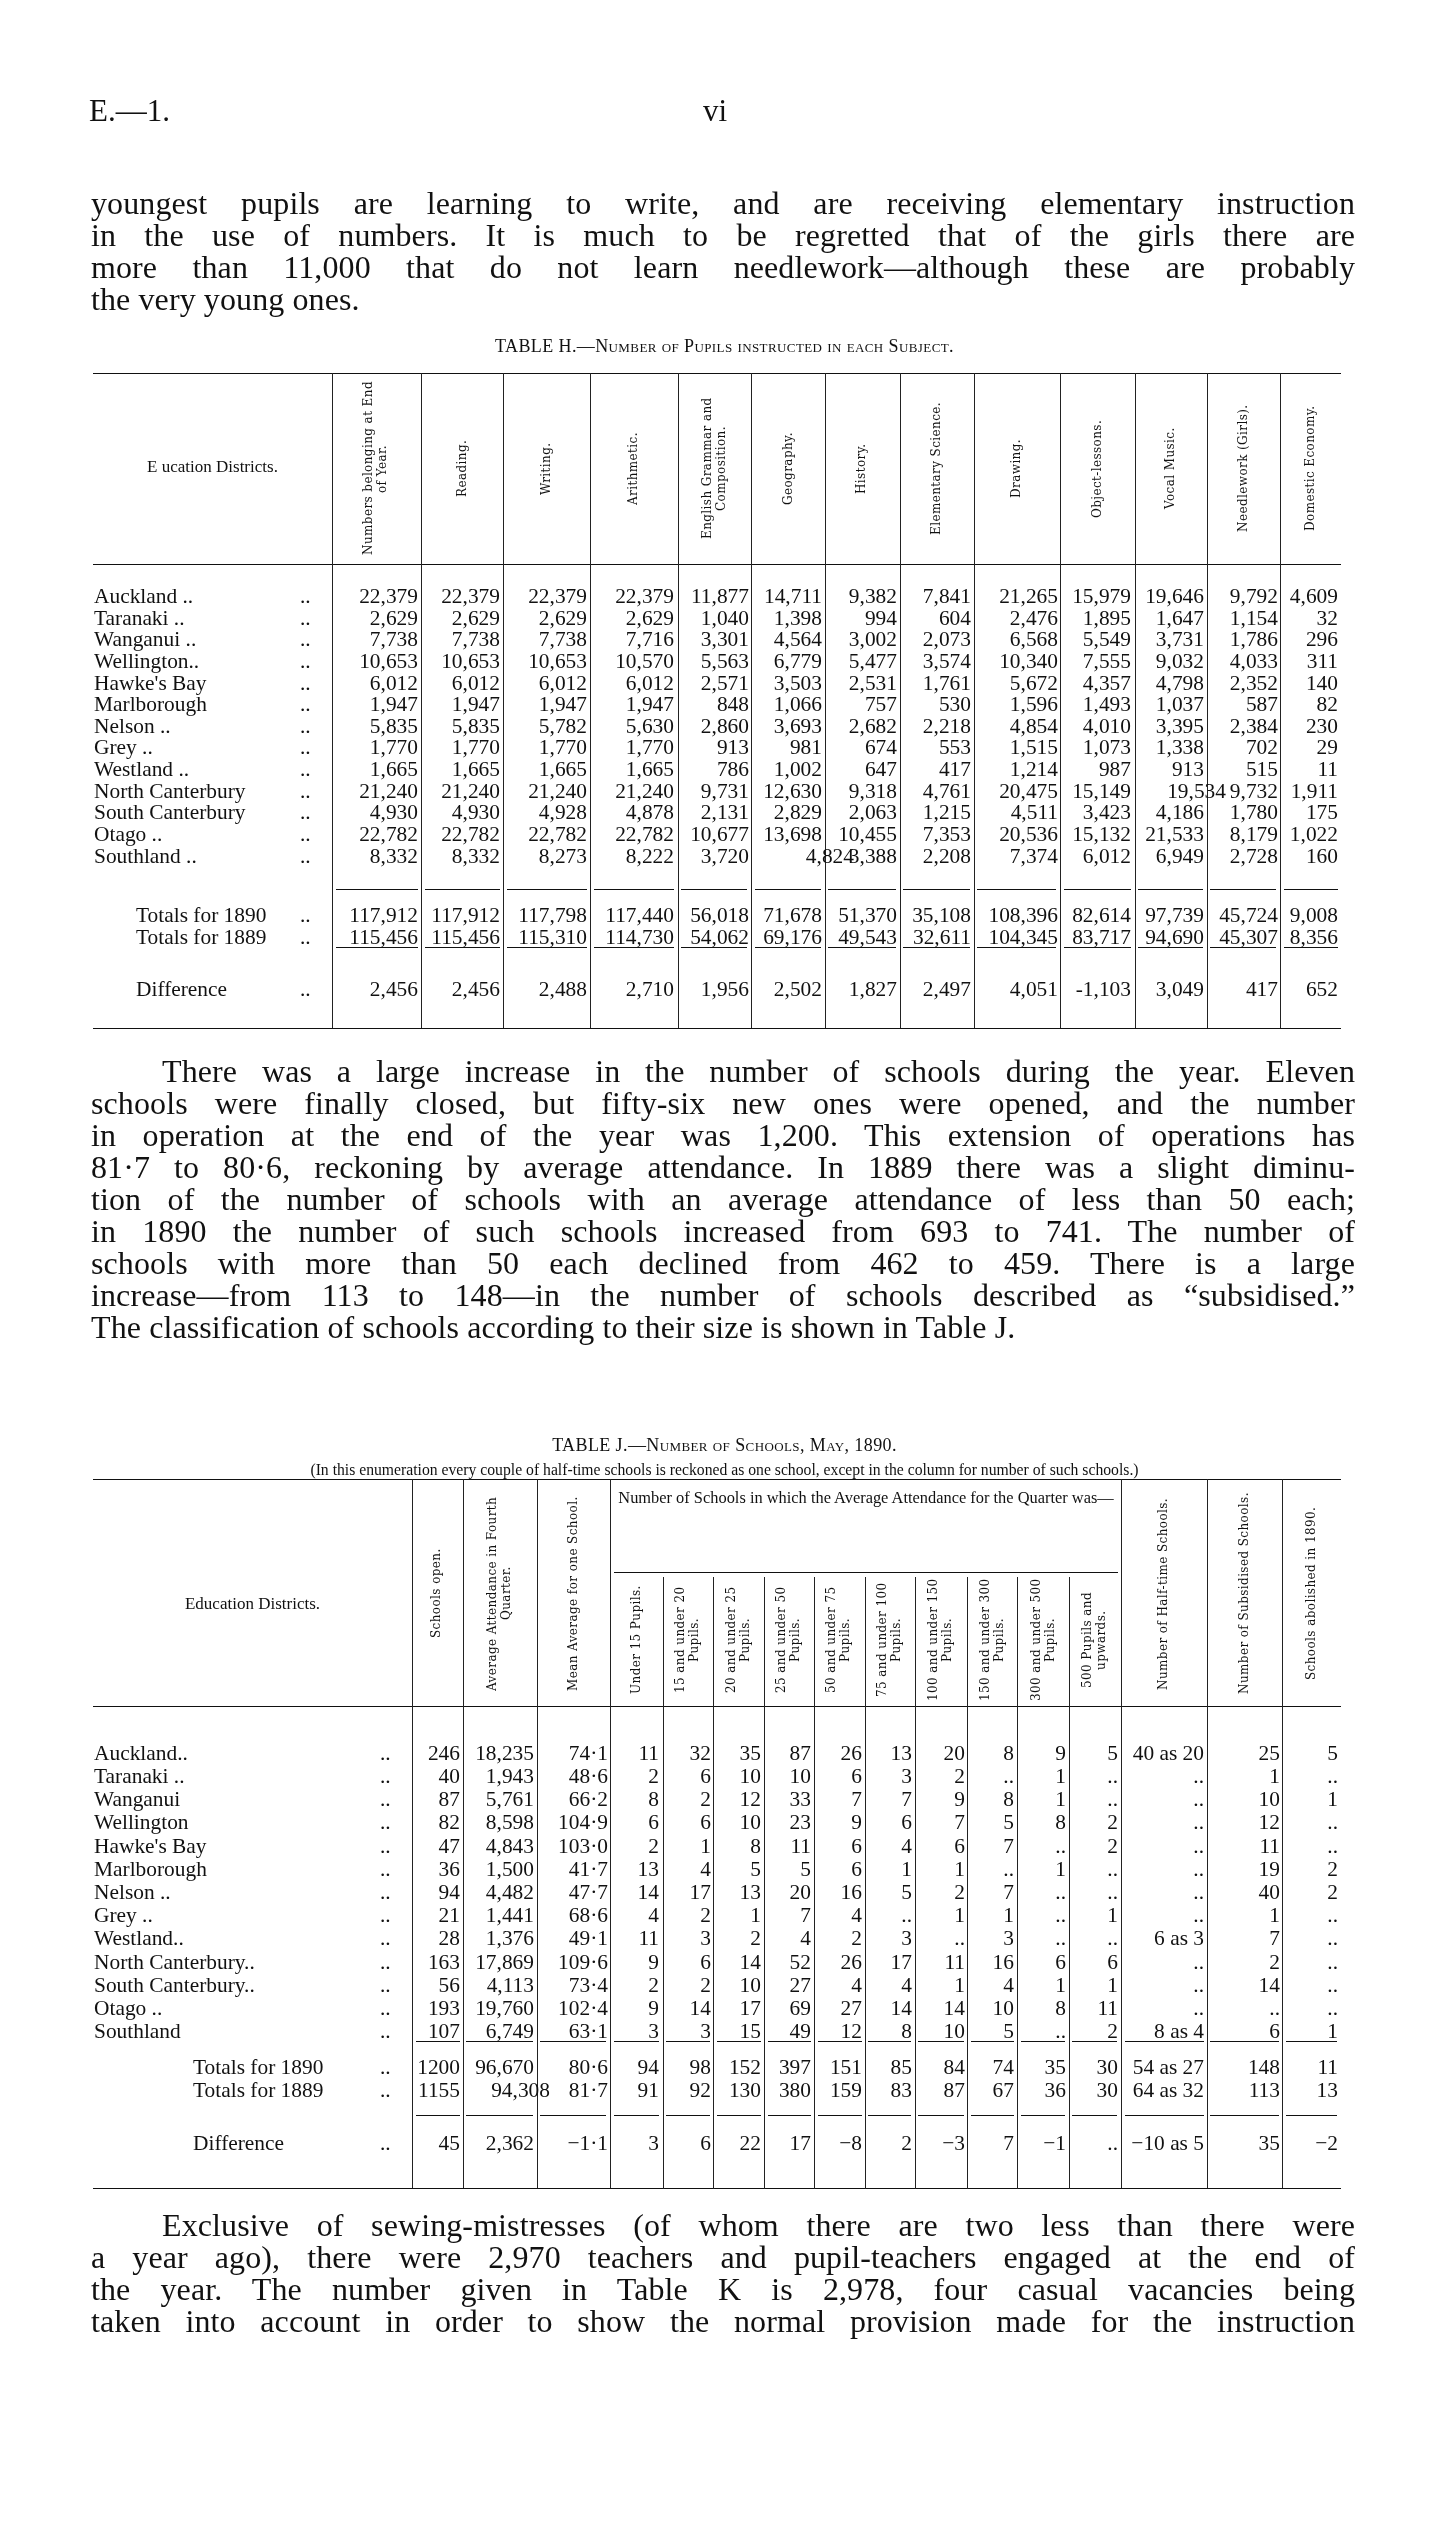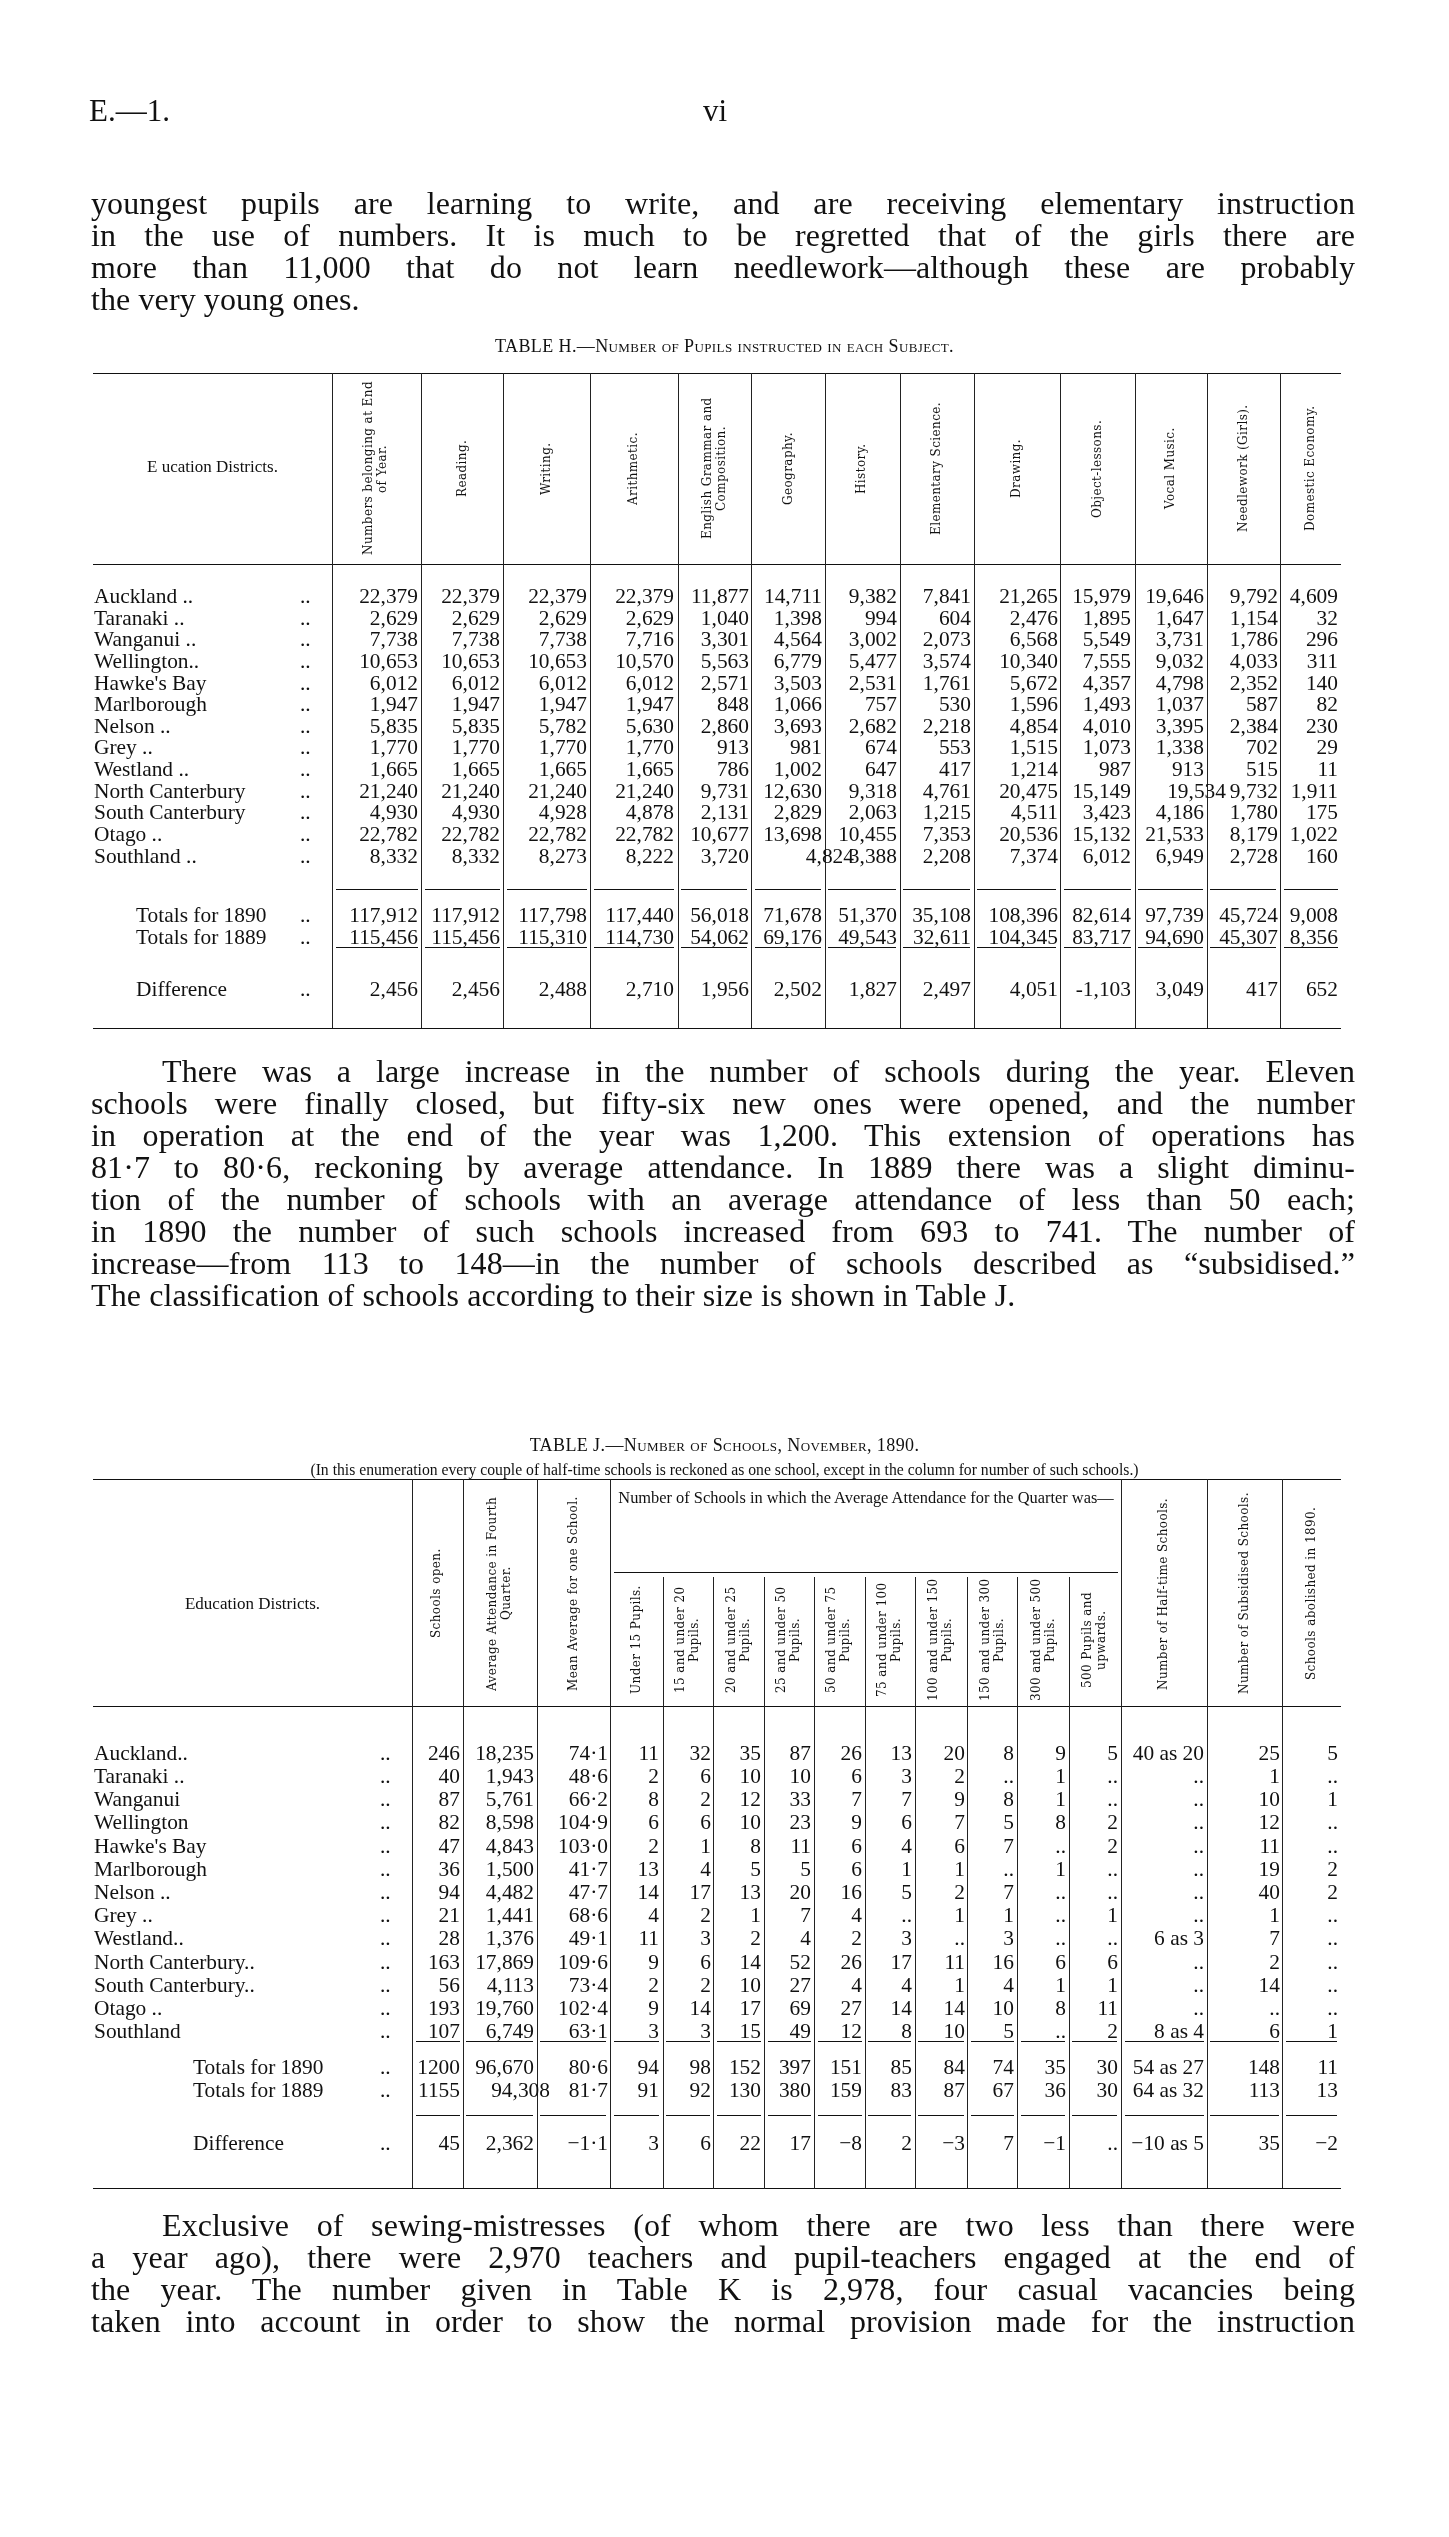--- a/index.html
+++ b/index.html
@@ -343,26 +343,27 @@
     <div class="cell" style="left:1280px;width:58px;top:977px;">652</div>
   </div>
 
 <div class="para" style="top:1055px;">
   <span class="line indent">There was a large increase in the number of schools during the year.  Eleven</span>
   <span class="line">schools were finally closed, but fifty-six new ones were opened, and the number</span>
   <span class="line">in operation at the end of the year was 1,200.  This extension of operations has</span>
   <span class="line">81·7 to 80·6, reckoning by average attendance.  In 1889 there was a slight diminu-</span>
   <span class="line">tion of the number of schools with an average attendance of less than 50 each;</span>
   <span class="line">in 1890 the number of such schools increased from 693 to 741.  The number of</span>
+  <span class="line">schools with more than 50 each declined from 462 to 459.  There is a large</span>
   <span class="line">increase—from 113 to 148—in the number of schools described as “subsidised.”</span>
   <span class="line last">The classification of schools according to their size is shown in Table J.</span>
 </div>
 
 <div class="caption" style="top:1435px;">
-  <span>TABLE J.—</span><span class="sc">Number of Schools, November, 1890.</span>
+  <span>TABLE J.—</span><span class="sc">Number of Schools, May, 1890.</span>
 </div>
 <div class="note" style="top:1461px;">(In this enumeration every couple of half-time schools is reckoned as one school, except in the column for number of such schools.)</div>
 
 <div id="tableJ">
     <div class="rule" style="left:93px;width:1248px;top:1479px;"></div>
     <div class="rule" style="left:93px;width:1248px;top:1706px;"></div>
     <div class="rule" style="left:93px;width:1248px;top:2188px;"></div>
     <div class="vline" style="left:412px;top:1479px;height:709px;"></div>
     <div class="vline" style="left:463px;top:1479px;height:709px;"></div>
     <div class="vline" style="left:537px;top:1479px;height:709px;"></div>

